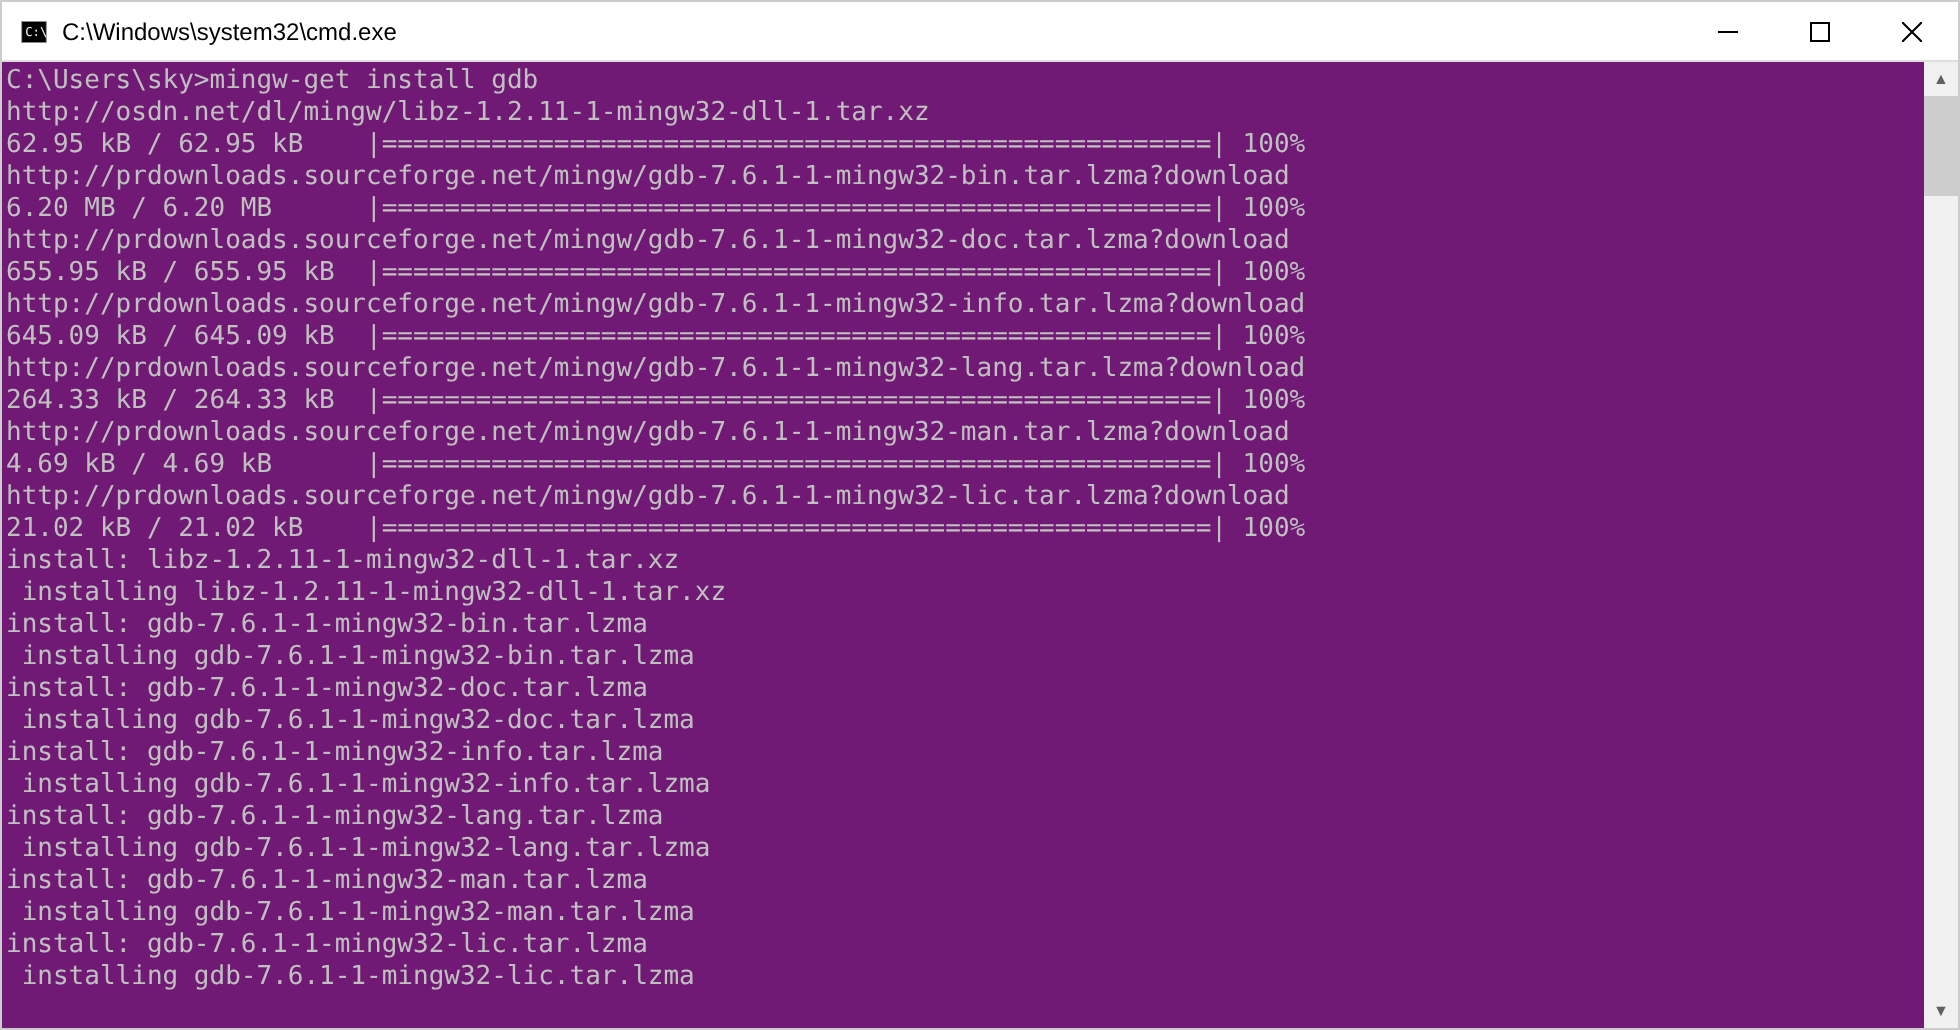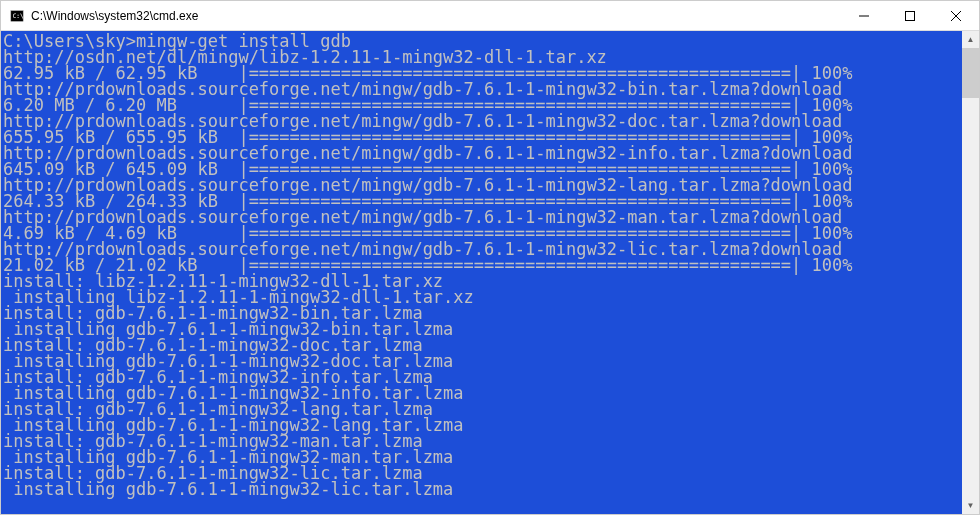--- a/index.html
+++ b/index.html
@@ -45,24 +45,24 @@
   .titlebar-btn.close svg { width: 10px; height: 10px; }
   .terminal-wrap {
     position: relative;
     width: 100%;
     height: calc(100% - 30px);
     background: #000;
   }
   .terminal {
     width: calc(100% - 17px);
     height: 100%;
-    background: #1d4ed8;
+    background: #701a75;
     color: #c0c0c0;
     font-family: "NSimSun", "SimSun", "Consolas", monospace;
-    font-size: 17px;
+    font-size: 13px;
     line-height: 16px;
     padding: 2px 0 0 2px;
     white-space: pre;
     overflow: hidden;
   }
   .scrollbar {
     position: absolute;
     right: 0;
     top: 0;
     width: 17px;

